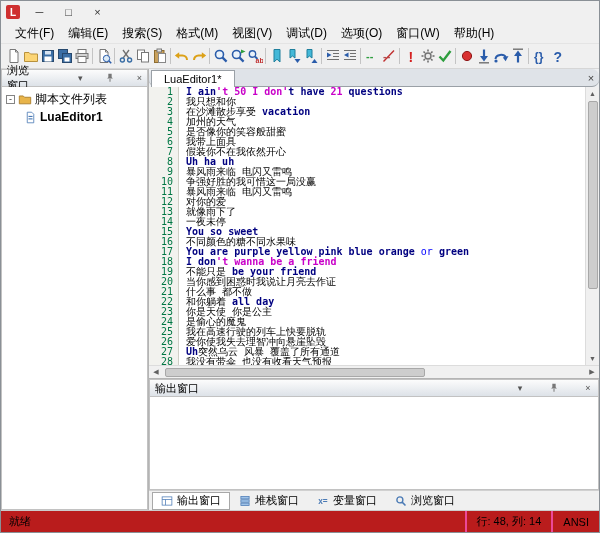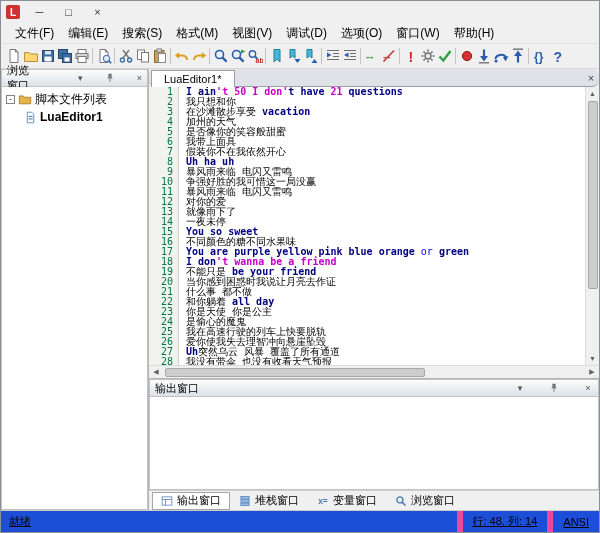--- a/index.html
+++ b/index.html
@@ -61,23 +61,23 @@
   .hspacer{flex:1;}
   
   .output{height:112px;flex:0 0 112px;display:flex;flex-direction:column;border-top:1px solid #b4b4b4;}
   .output-body{flex:1;background:#fff;border:1px solid #c2c2c2;border-top:none;}
   
   .tabstrip{height:20px;flex:0 0 20px;display:flex;align-items:center;background:#f0f0f0;padding-left:3px;border-top:1px solid #d0d0d0;}
   .bottom-tab{height:18px;display:flex;align-items:center;gap:4px;padding:0 8px;font-size:11px;border:1px solid transparent;white-space:nowrap;}
   .bottom-tab.active{background:#fff;border:1px solid #a8a8a8;}
   .bt-ico{display:flex;align-items:center;}
   
-  .statusbar{height:22px;flex:0 0 22px;display:flex;align-items:center;background:#1d4ed8;border-top:1px solid #cccccc;font-size:11px;text-decoration:underline;}
+  .statusbar{height:22px;flex:0 0 22px;display:flex;align-items:center;background:#b91c1c;border-top:1px solid #cccccc;font-size:11px;}
   .ready{flex:1;padding-left:8px;}
-  .status-cell{padding:0 10px;height:100%;display:flex;align-items:center;border-left:6px solid #ec4899;white-space:nowrap;}
+  .status-cell{padding:0 10px;height:100%;display:flex;align-items:center;border-left:2px solid #ec4899;white-space:nowrap;}
   .locks{display:flex;gap:2px;padding:0 6px;border-left:1px solid #d8d8d8;height:100%;align-items:center;}
   .lock{color:#b2b2b2;padding:0 5px;}
 </style>
 </head>
 <body>
 
 <div class="window">
 
   <div class="titlebar">
     <div class="app-icon">L</div>

